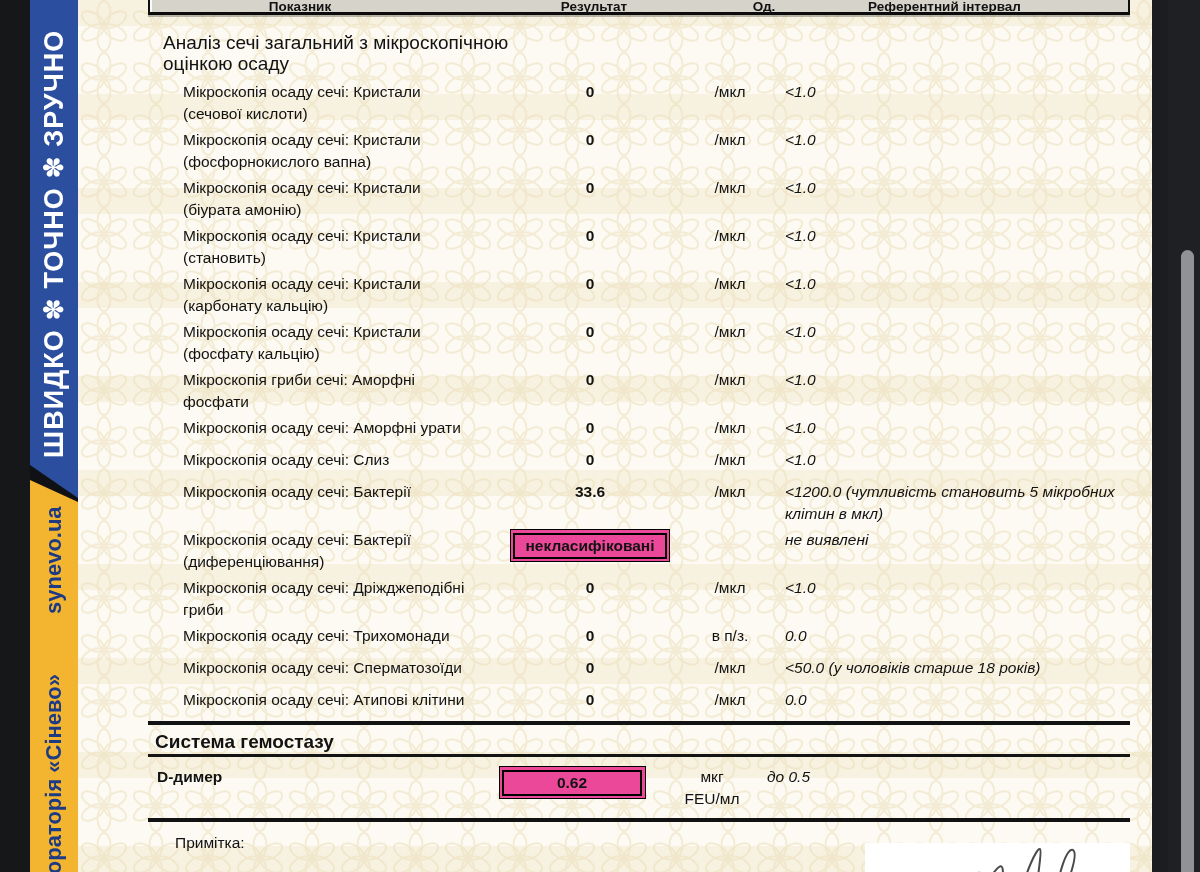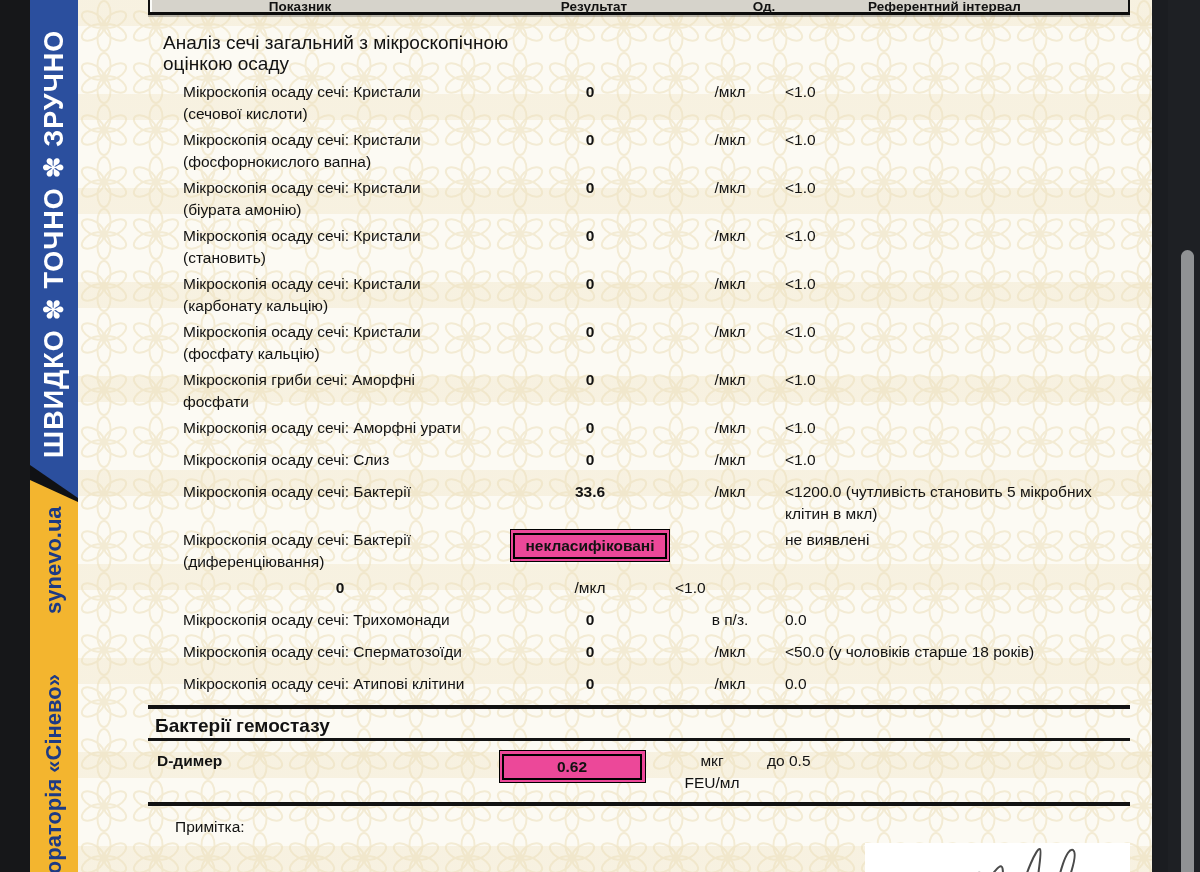--- a/index.html
+++ b/index.html
@@ -44,21 +44,21 @@
   .th-ind { left:150px; } .th-res { left:444px; } .th-unit { left:614px; } .th-ref { left:779px;padding-left:31px; }
 
   .sect-title { margin:17px 0 7px 15px; font-weight:normal; font-size:19px; line-height:21px; }
 
   .row { display:grid; grid-template-columns:330px 170px 110px 1fr; align-items:start;
          padding-left:27px; margin-bottom:4px; min-height:28px; font-size:15.5px; line-height:22px; }
   .row:last-of-type { margin-bottom:0; }
   .c-name span { display:block; white-space:nowrap;margin-left:8px; }
   .c-res  { text-align:center; font-weight:bold; }
   .c-unit { text-align:center; white-space:nowrap; }
-  .c-ref span { display:block; white-space:nowrap; }
+  .c-ref span { display:block; white-space:nowrap;font-style:italic; }
 
   .rbox { display:inline-block; background:#ec4899; border:1.5px solid #000; padding:2.5px; }
   .rbox-in { display:block; border:2.5px solid #000; padding:1px 10px; min-width:140px;
              font-weight:bold; font-size:15.5px; line-height:20px; }
 
   .hr-thick { width:982px; height:4px; background:#121212; }
   .hr-a { margin:0 0 7px 0; }
   .hr-b { margin-top:8px; }
 
   .hemo-title { width:982px; font-size:19px; font-weight:bold; line-height:20px;
@@ -245,20 +245,24 @@
           <span>(диференціювання)</span>
         </div>
       <div class="c-res"><span class="rbox"><span class="rbox-in">некласифіковані</span></span></div>
       <div class="c-unit"></div>
       <div class="c-ref">
           <span>не виявлені</span>
           <span></span>
         </div>
     </div>
     <div class="row">
+      <div class="c-name">
+          <span>Мікроскопія осаду сечі: Дріжджеподібні</span>
+          <span>гриби</span>
+        </div>
       <div class="c-res">0</div>
       <div class="c-unit">/мкл</div>
       <div class="c-ref">
           <span>&lt;1.0</span>
           <span></span>
         </div>
     </div>
     <div class="row">
       <div class="c-name">
           <span>Мікроскопія осаду сечі: Трихомонади</span>
@@ -291,21 +295,21 @@
       <div class="c-res">0</div>
       <div class="c-unit">/мкл</div>
       <div class="c-ref">
           <span>0.0</span>
           <span></span>
         </div>
     </div>
 
     <div class="hr-thick hr-a"></div>
 
-    <div class="hemo-title">Бактерії гемостазу</div>
+    <div class="hemo-title">Система гемостазу</div>
 
     <div class="row hemo-row">
       <div class="c-name">D-димер</div>
       <div class="c-res"><span class="rbox"><span class="rbox-in">0.62</span></span></div>
       <div class="c-unit">
           <span style="display:block">мкг</span>
           <span style="display:block">FEU/мл</span>
         </div>
       <div class="c-ref">
           <span>до 0.5</span>

